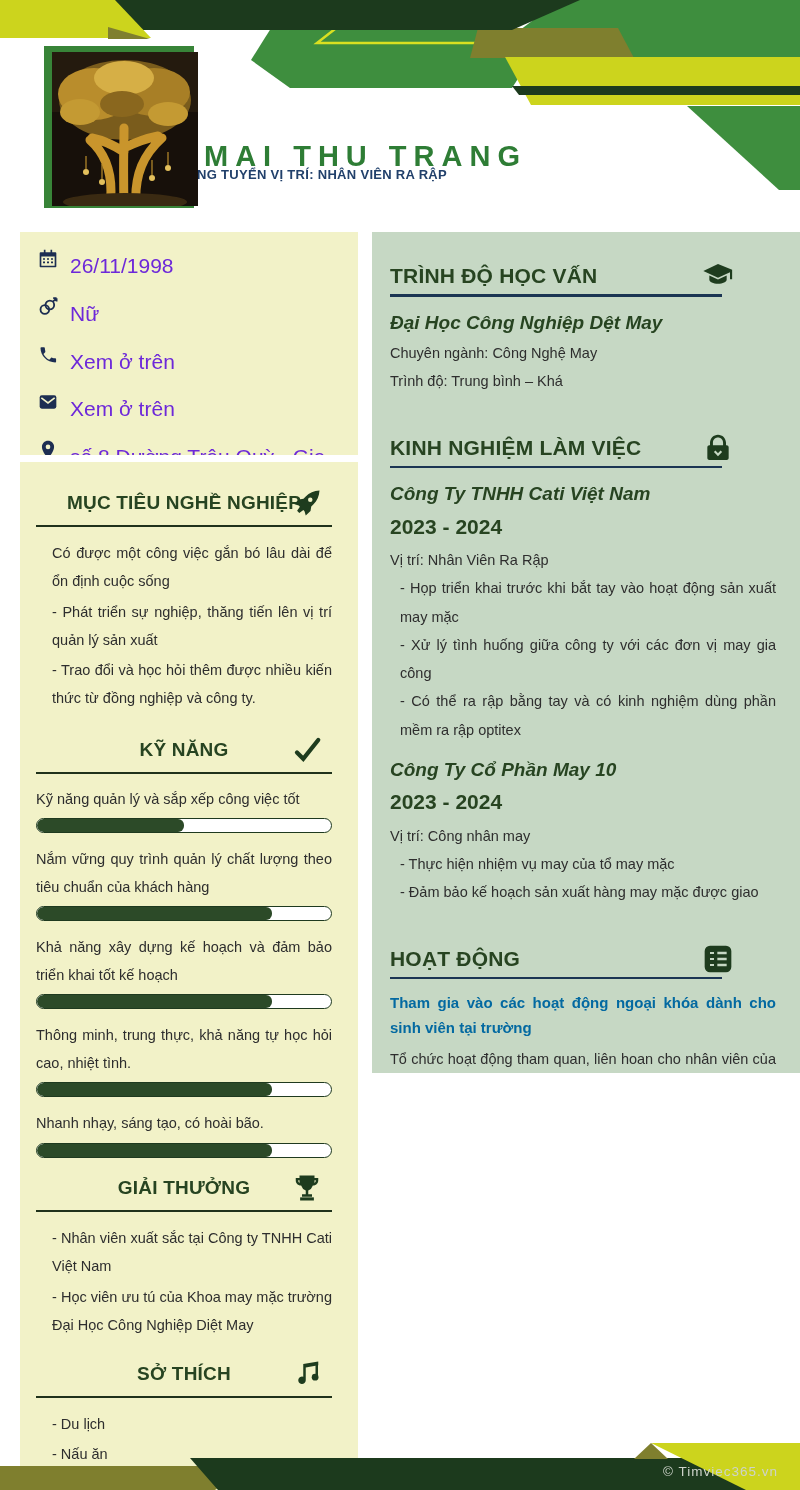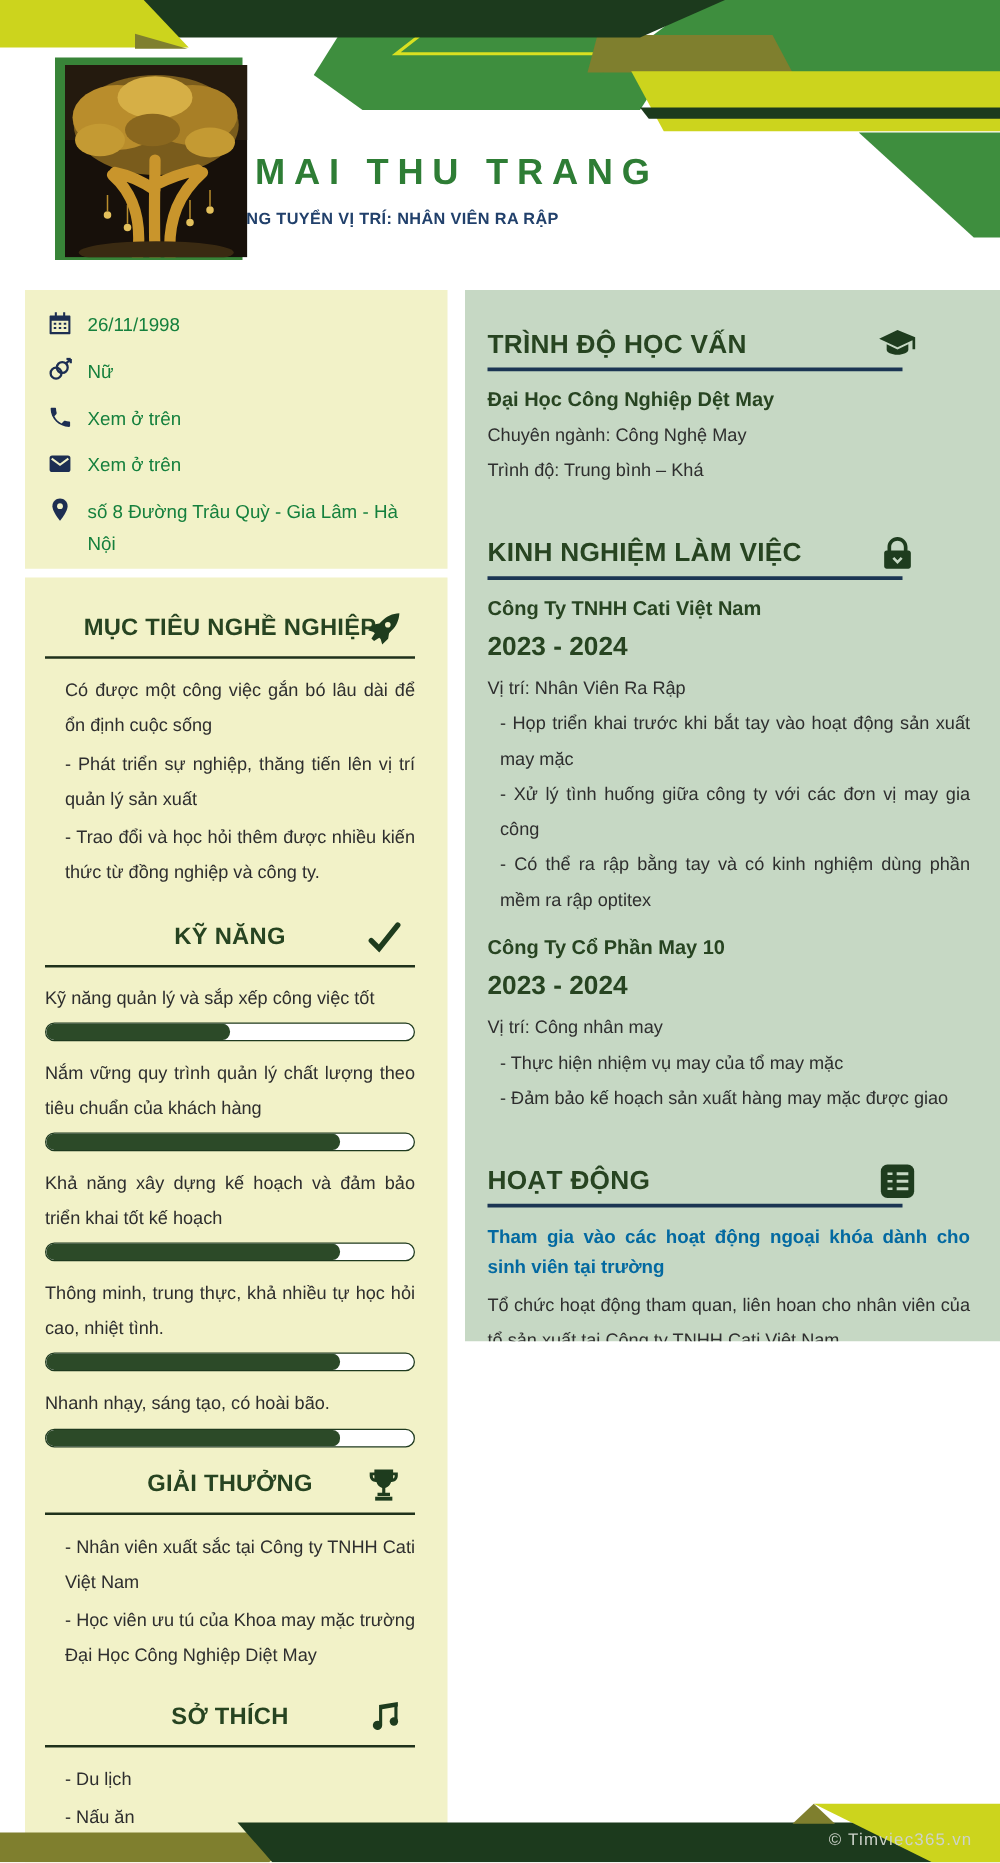--- a/index.html
+++ b/index.html
@@ -3,53 +3,53 @@
 <meta charset="utf-8">
 <style>
   html,body{margin:0;padding:0;background:#ffffff;}
   .page{position:relative;width:800px;height:1490px;overflow:hidden;background:#ffffff;
         font-family:"Liberation Sans",sans-serif;color:#2e2e2e;}
   
   .deco{position:absolute;left:0;top:0;z-index:5;pointer-events:none;}
   
   .photo-frame{position:absolute;left:44px;top:46px;width:150px;height:162px;background:#388438;z-index:3;}
   .photo{position:absolute;left:52px;top:52px;width:146px;height:154px;z-index:4;overflow:hidden;}
-  .name{position:absolute;left:204px;top:122px;z-index:2;font-size:29px;font-weight:800;
+  .name{position:absolute;left:204px;top:140px;z-index:2;font-size:29px;font-weight:800;
         letter-spacing:7px;color:#2e7d35;white-space:nowrap;}
   .subtitle{position:absolute;left:186px;top:167px;z-index:2;font-size:13px;font-weight:600;
         letter-spacing:.3px;color:#21406b;white-space:nowrap;}
   
   .panel{position:absolute;overflow:hidden;z-index:1;}
   .contact-box{left:20px;top:232px;width:338px;height:223px;background:#f2f2c8;padding:16px 18px 0 18px;box-sizing:border-box;}
   .left-box{left:20px;top:462px;width:338px;height:1028px;background:#f2f2c8;padding:10px 26px 12px 16px;box-sizing:border-box;}
   .right-box{left:372px;top:232px;width:430px;height:841px;background:#c6d8c4;padding:14px 26px 0 18px;box-sizing:border-box;}
   
   .crow{display:flex;align-items:flex-start;margin-bottom:11px;}
   .crow .cicon{flex:0 0 24px;width:24px;height:22px;color:#1d2e52;margin-top:1px;}
-  .crow .ctext{font-size:15px;line-height:1.75;color:#15803d;padding-left:8px;}
+  .crow .ctext{font-size:21px;line-height:1.75;color:#6d28d9;padding-left:8px;}
   .cicon svg{width:20px;height:20px;display:block;}
   
   .lsec-head{position:relative;margin-top:14px;height:34px;}
   .lsec-head h2{margin:0;text-align:center;font-size:19px;font-weight:800;color:#274421;line-height:34px;letter-spacing:.2px;}
   .lsec-icon{position:absolute;right:10px;top:2px;width:30px;height:30px;color:#1e3c1e;}
   .lsec-icon svg{width:30px;height:30px;display:block;}
   .lsec-rule{height:2px;background:#20321b;margin:5px 0 12px 0;}
   .ltext{font-size:14.5px;line-height:1.95;text-align:justify;margin:0 0 2px 16px;color:#2e2e2e;}
   
   .skill{margin-bottom:13px;}
   .skill-label{font-size:14.5px;line-height:1.9;text-align:justify;margin:0 0 5px 0;}
   .bar{height:13px;border:1.5px solid #1f3a1f;border-radius:8px;background:#ffffff;overflow:hidden;}
   .bar-fill{height:100%;background:#2c4a28;border-radius:6px;}
   
   .rsec-head{position:relative;margin-top:12px;height:36px;}
   .rsec-head h2{margin:0;font-size:21px;font-weight:800;color:#274421;line-height:36px;letter-spacing:.2px;}
   .rsec-icon{position:absolute;right:42px;top:2px;width:32px;height:32px;color:#1e3c1e;}
   .rsec-icon svg{width:32px;height:32px;display:block;}
   .rsec-rule{height:2.5px;background:#1b3553;width:332px;margin:0 0 12px 0;}
-  .rcompany{font-size:16px;font-weight:800;color:#274421;margin:4px 0 2px 0;line-height:1.5;}
+  .rcompany{font-size:19px;font-weight:800;color:#274421;margin:4px 0 2px 0;line-height:1.5;font-style:italic;}
   .rperiod{font-size:21px;font-weight:800;color:#274421;margin:0 0 4px 0;line-height:1.5;}
   .rline{font-size:14.5px;line-height:1.95;text-align:justify;margin:0;}
   .rbullet{font-size:14.5px;line-height:1.95;text-align:justify;margin:0;padding-left:10px;}
   .rlead{font-size:15px;font-weight:800;color:#0369a1;line-height:1.65;text-align:justify;margin:2px 0 4px 0;}
   .gap8{height:8px;} .gap22{height:22px;}
   
   .credit{position:absolute;right:22px;top:1464px;z-index:6;font-family:Liberation Sans, sans-serif;
           font-size:13.5px;color:#cdd3ca;letter-spacing:1px;}
 </style>
 </head>
@@ -188,21 +188,21 @@
           <div class="bar-fill" style="width: 80%;"></div>
         </div>
     </div>
     <div class="skill">
       <p class="skill-label">Khả năng xây dựng kế hoạch và đảm bảo triển khai tốt kế hoạch</p>
       <div class="bar">
           <div class="bar-fill" style="width: 80%;"></div>
         </div>
     </div>
     <div class="skill">
-      <p class="skill-label">Thông minh, trung thực, khả nhiều tự học hỏi cao, nhiệt tình.</p>
+      <p class="skill-label">Thông minh, trung thực, khả năng tự học hỏi cao, nhiệt tình.</p>
       <div class="bar">
           <div class="bar-fill" style="width: 80%;"></div>
         </div>
     </div>
     <div class="skill">
       <p class="skill-label">Nhanh nhạy, sáng tạo, có hoài bão.</p>
       <div class="bar">
           <div class="bar-fill" style="width: 80%;"></div>
         </div>
     </div>

